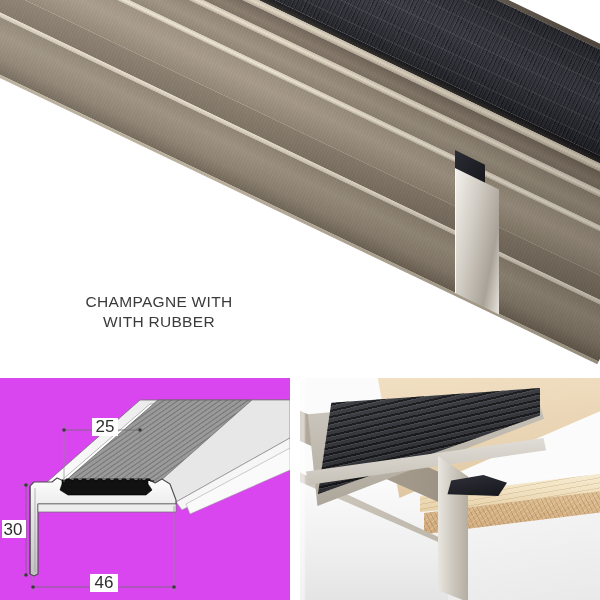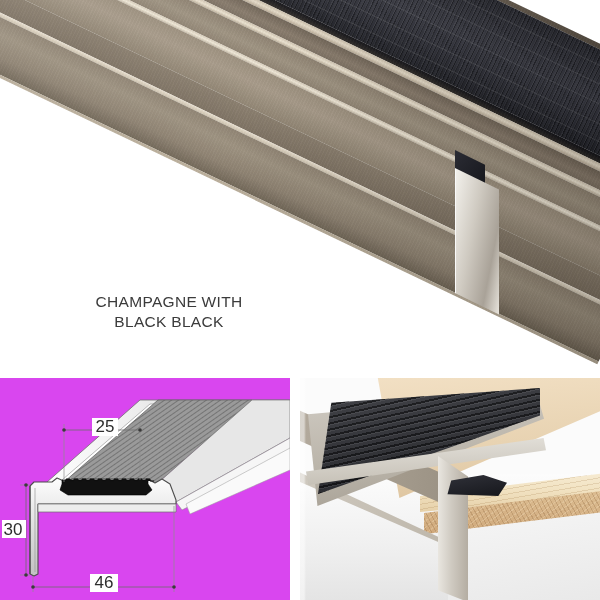--- a/index.html
+++ b/index.html
@@ -71,21 +71,21 @@
   #endcap { position:absolute; left:455px; top:168px; width:44px; height:125px;
     transform:skewY(26deg); transform-origin:0 0;
     background:linear-gradient(100deg,#f3f1ec,#cfcac1 40%,#a9a298 75%,#e8e4dc);
     border-left:1px solid #fafafa; }
   #endcap-rub { position:absolute; left:455px; top:150px; width:30px; height:26px;
     transform:skewY(26deg); transform-origin:0 0;
     background:linear-gradient(120deg,#2b2c34,#15161b);
     border-radius:0 0 3px 3px; }
 
   
-  #caption { position:absolute; left:34px; top:292px; width:270px;
+  #caption { position:absolute; left:24px; top:292px; width:270px;
     text-align:center; color:#3b3b3b; font-size:15.5px; line-height:20px;
     letter-spacing:.3px; }
 
   
   #draw { position:absolute; left:0; top:378px; width:290px; height:222px;
     background:#d946ef; overflow:hidden; }
   #draw svg { display:block; }
 
   
   #photo { position:absolute; left:300px; top:378px; width:300px; height:222px;
@@ -181,21 +181,21 @@
 
       <div id="grain"></div>
       <div id="sheen"></div>
     </div>
 
     <div id="endcap-rub"></div>
     <div id="endcap"></div>
 
     <div id="caption">
       <div>CHAMPAGNE WITH</div>
-      <div>BLACK BLACK</div>
+      <div>WITH RUBBER</div>
     </div>
   </div>
 
   <div id="draw">
     <svg width="290" height="222" viewBox="0 0 290 222">
       <defs>
         <pattern id="hatch" width="4" height="4" patternUnits="userSpaceOnUse" patternTransform="rotate(55)">
           <rect width="4" height="4" fill="#9a9a9a"></rect>
           <line x1="0" y1="0" x2="0" y2="4" stroke="#6a6a6a" stroke-width="1.6"></line>
         </pattern>

